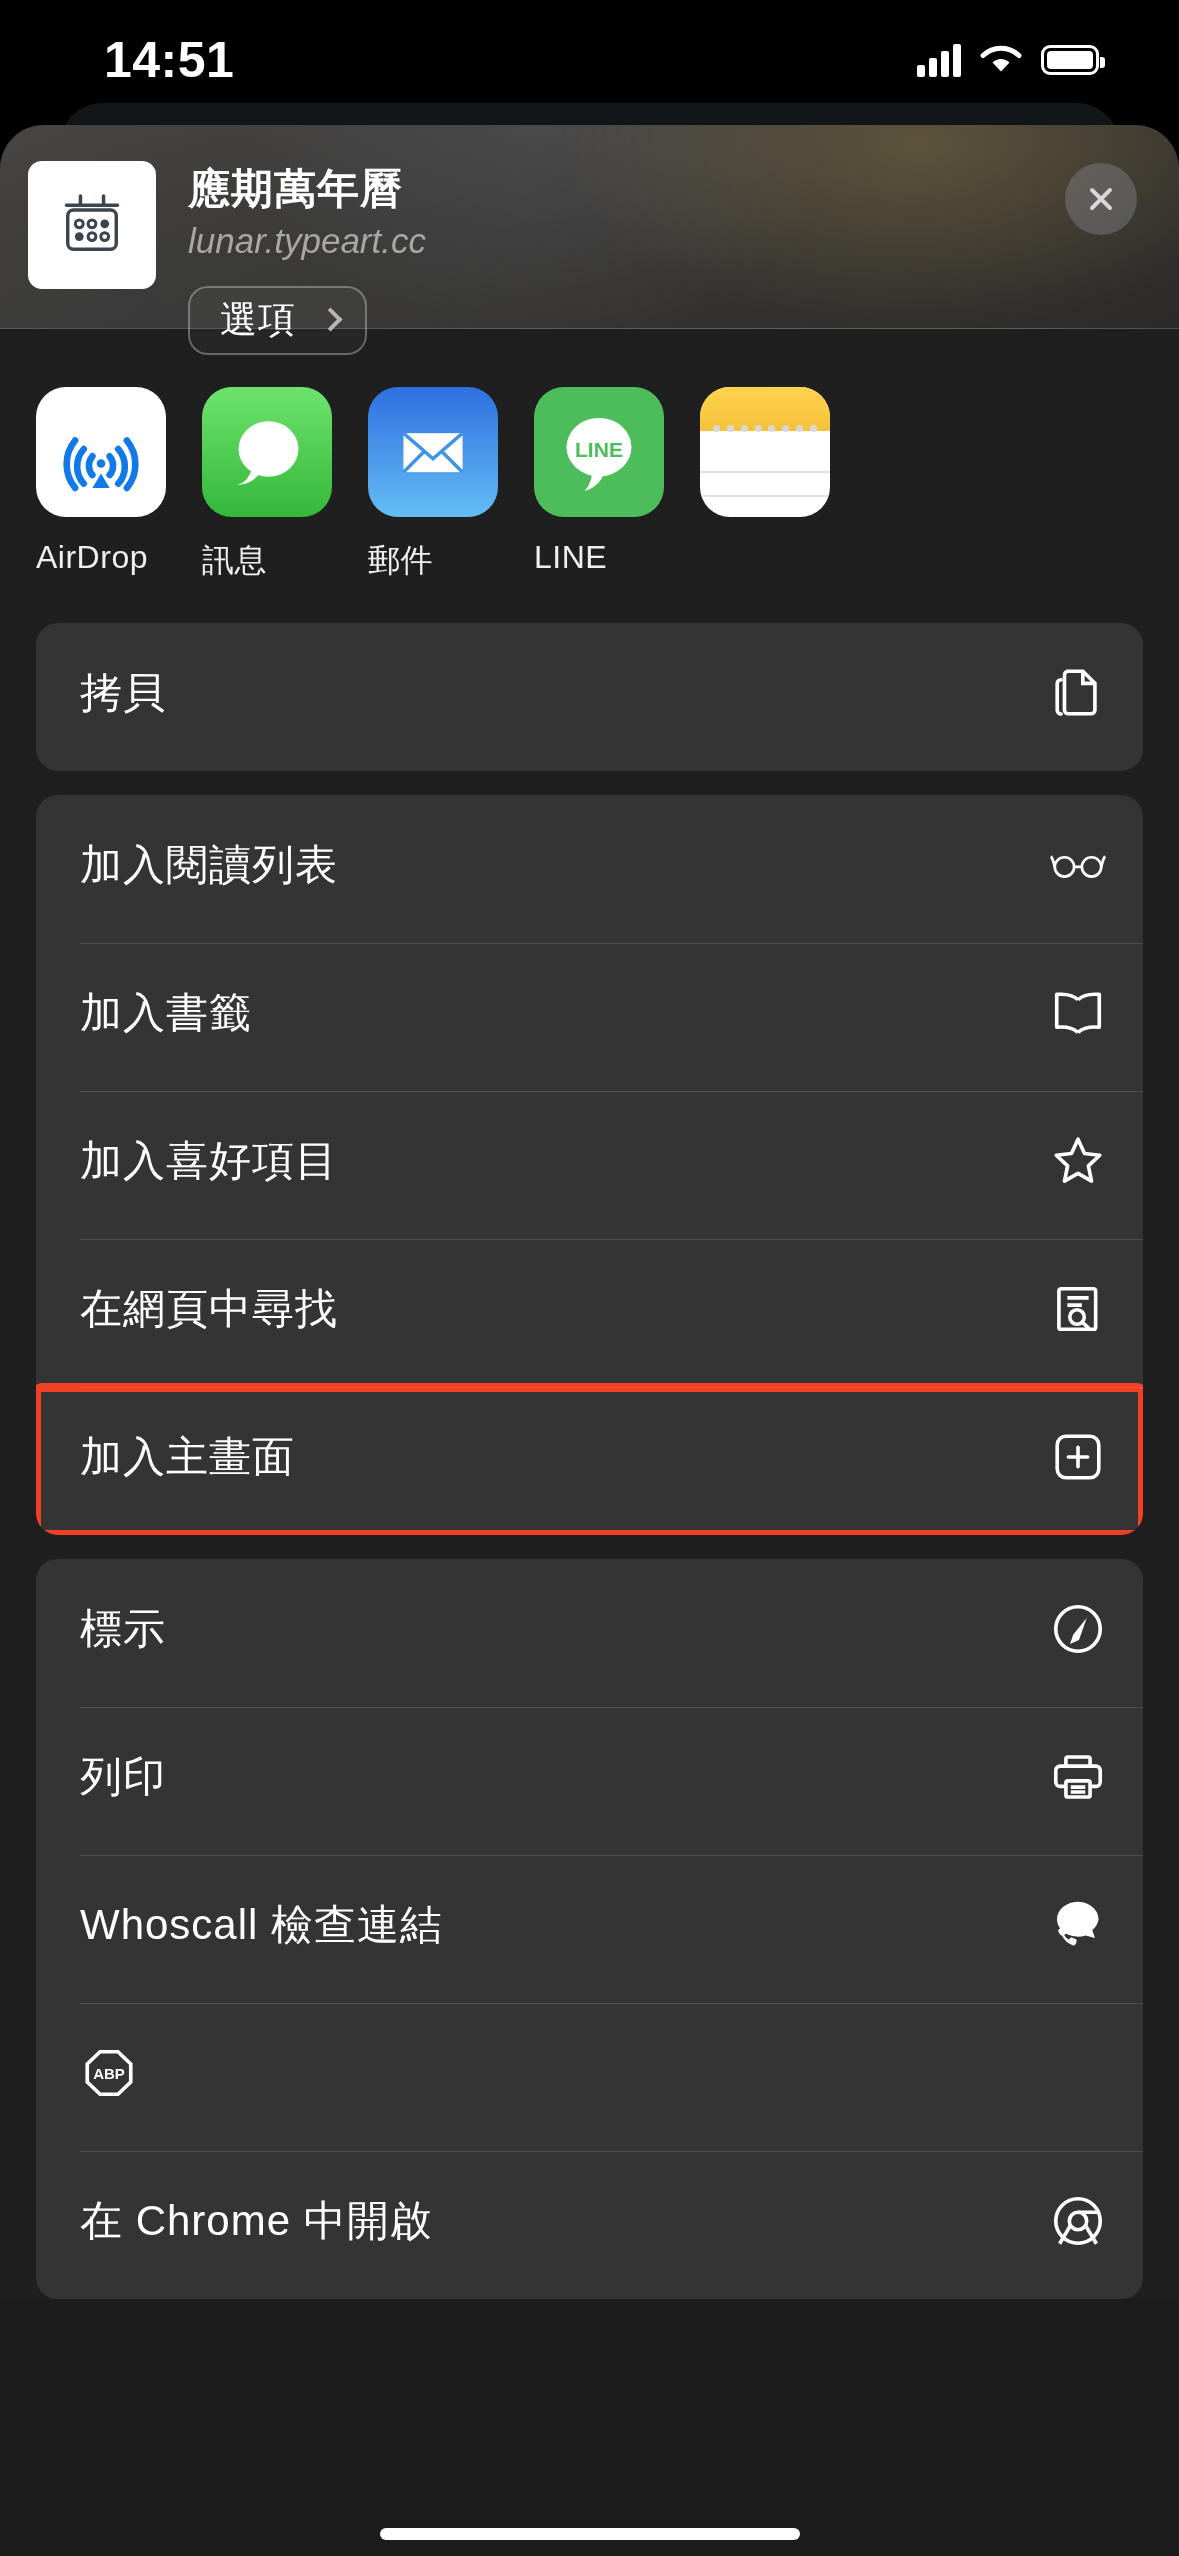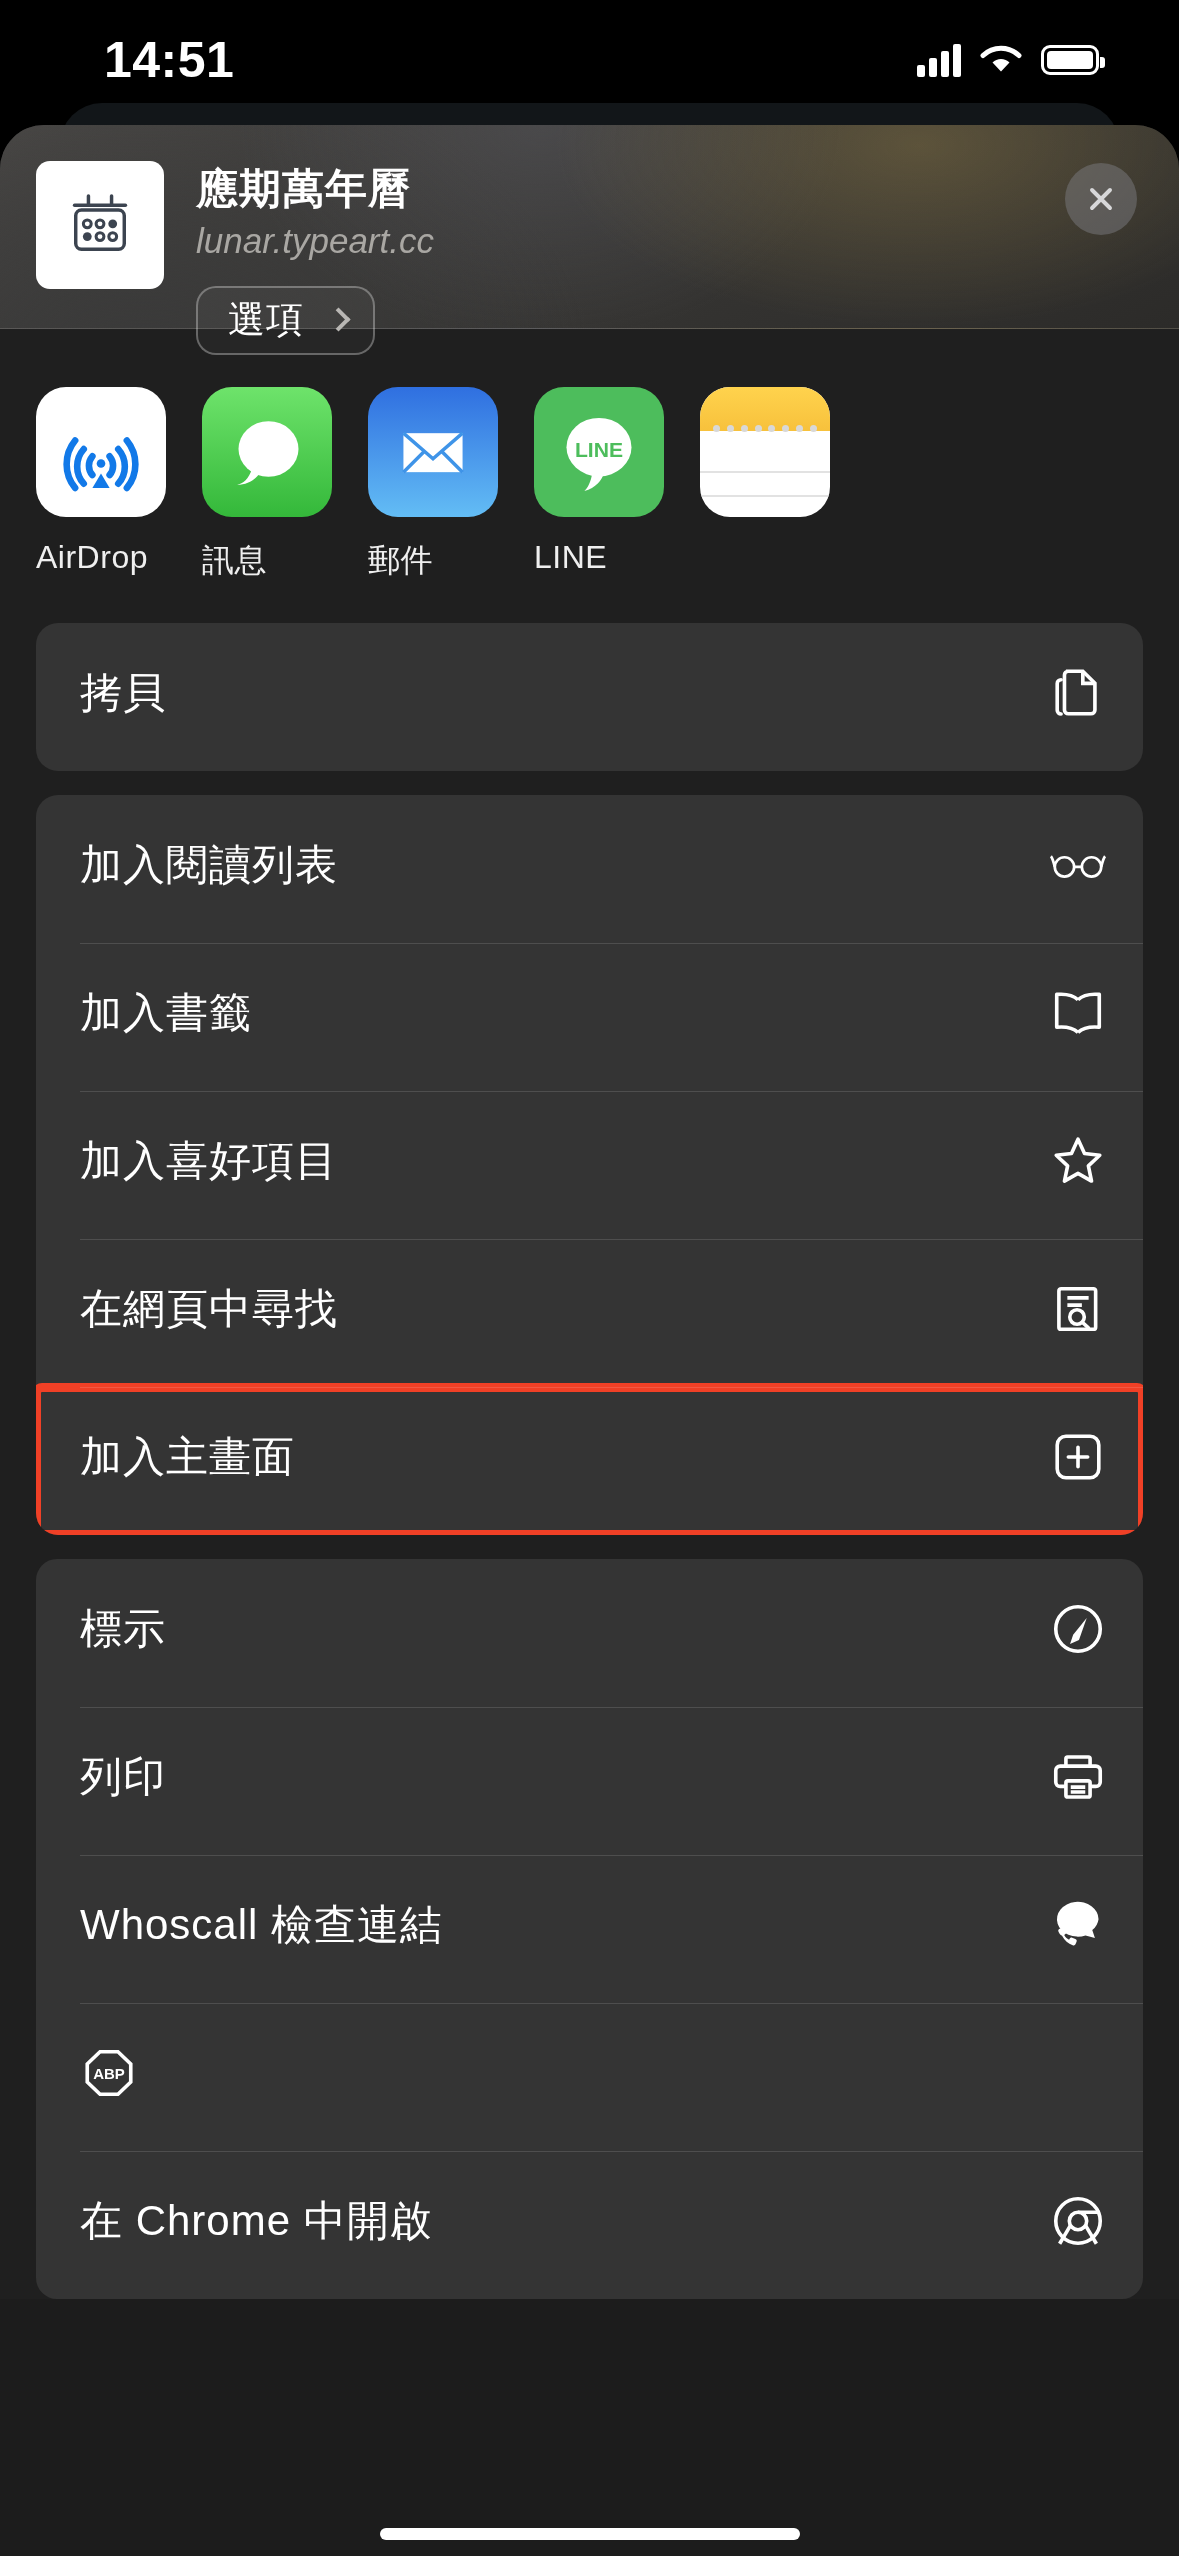--- a/index.html
+++ b/index.html
@@ -39,21 +39,21 @@
   }
 
   
   .sheet {
     position:absolute; left:0; right:0; top:125px; bottom:0;
     background:#1c1c1c; border-radius:44px 44px 0 0; overflow:hidden;
   }
 
   
   .sheet-header {
-    position:relative; height:204px; padding:36px 40px 0 36px;
+    position:relative; height:204px; padding:36px 40px 0 28px;
     background:
       radial-gradient(520px 260px at 78% 10%, rgba(150,128,70,0.40), rgba(150,128,70,0) 70%),
       radial-gradient(420px 300px at 46% 0%, rgba(90,90,96,0.45), rgba(90,90,96,0) 72%),
       radial-gradient(600px 420px at 12% 120%, rgba(58,58,58,0.9), rgba(58,58,58,0) 75%),
       linear-gradient(155deg,#4a4846 0%,#3b3a38 38%,#333230 70%,#2c2b29 100%);
     border-bottom:1px solid rgba(255,255,255,0.10);
     display:flex; align-items:flex-start; gap:32px;
   }
   .app-icon {
     width:128px;height:128px;flex:none;background:#fff;border-radius:14px;

